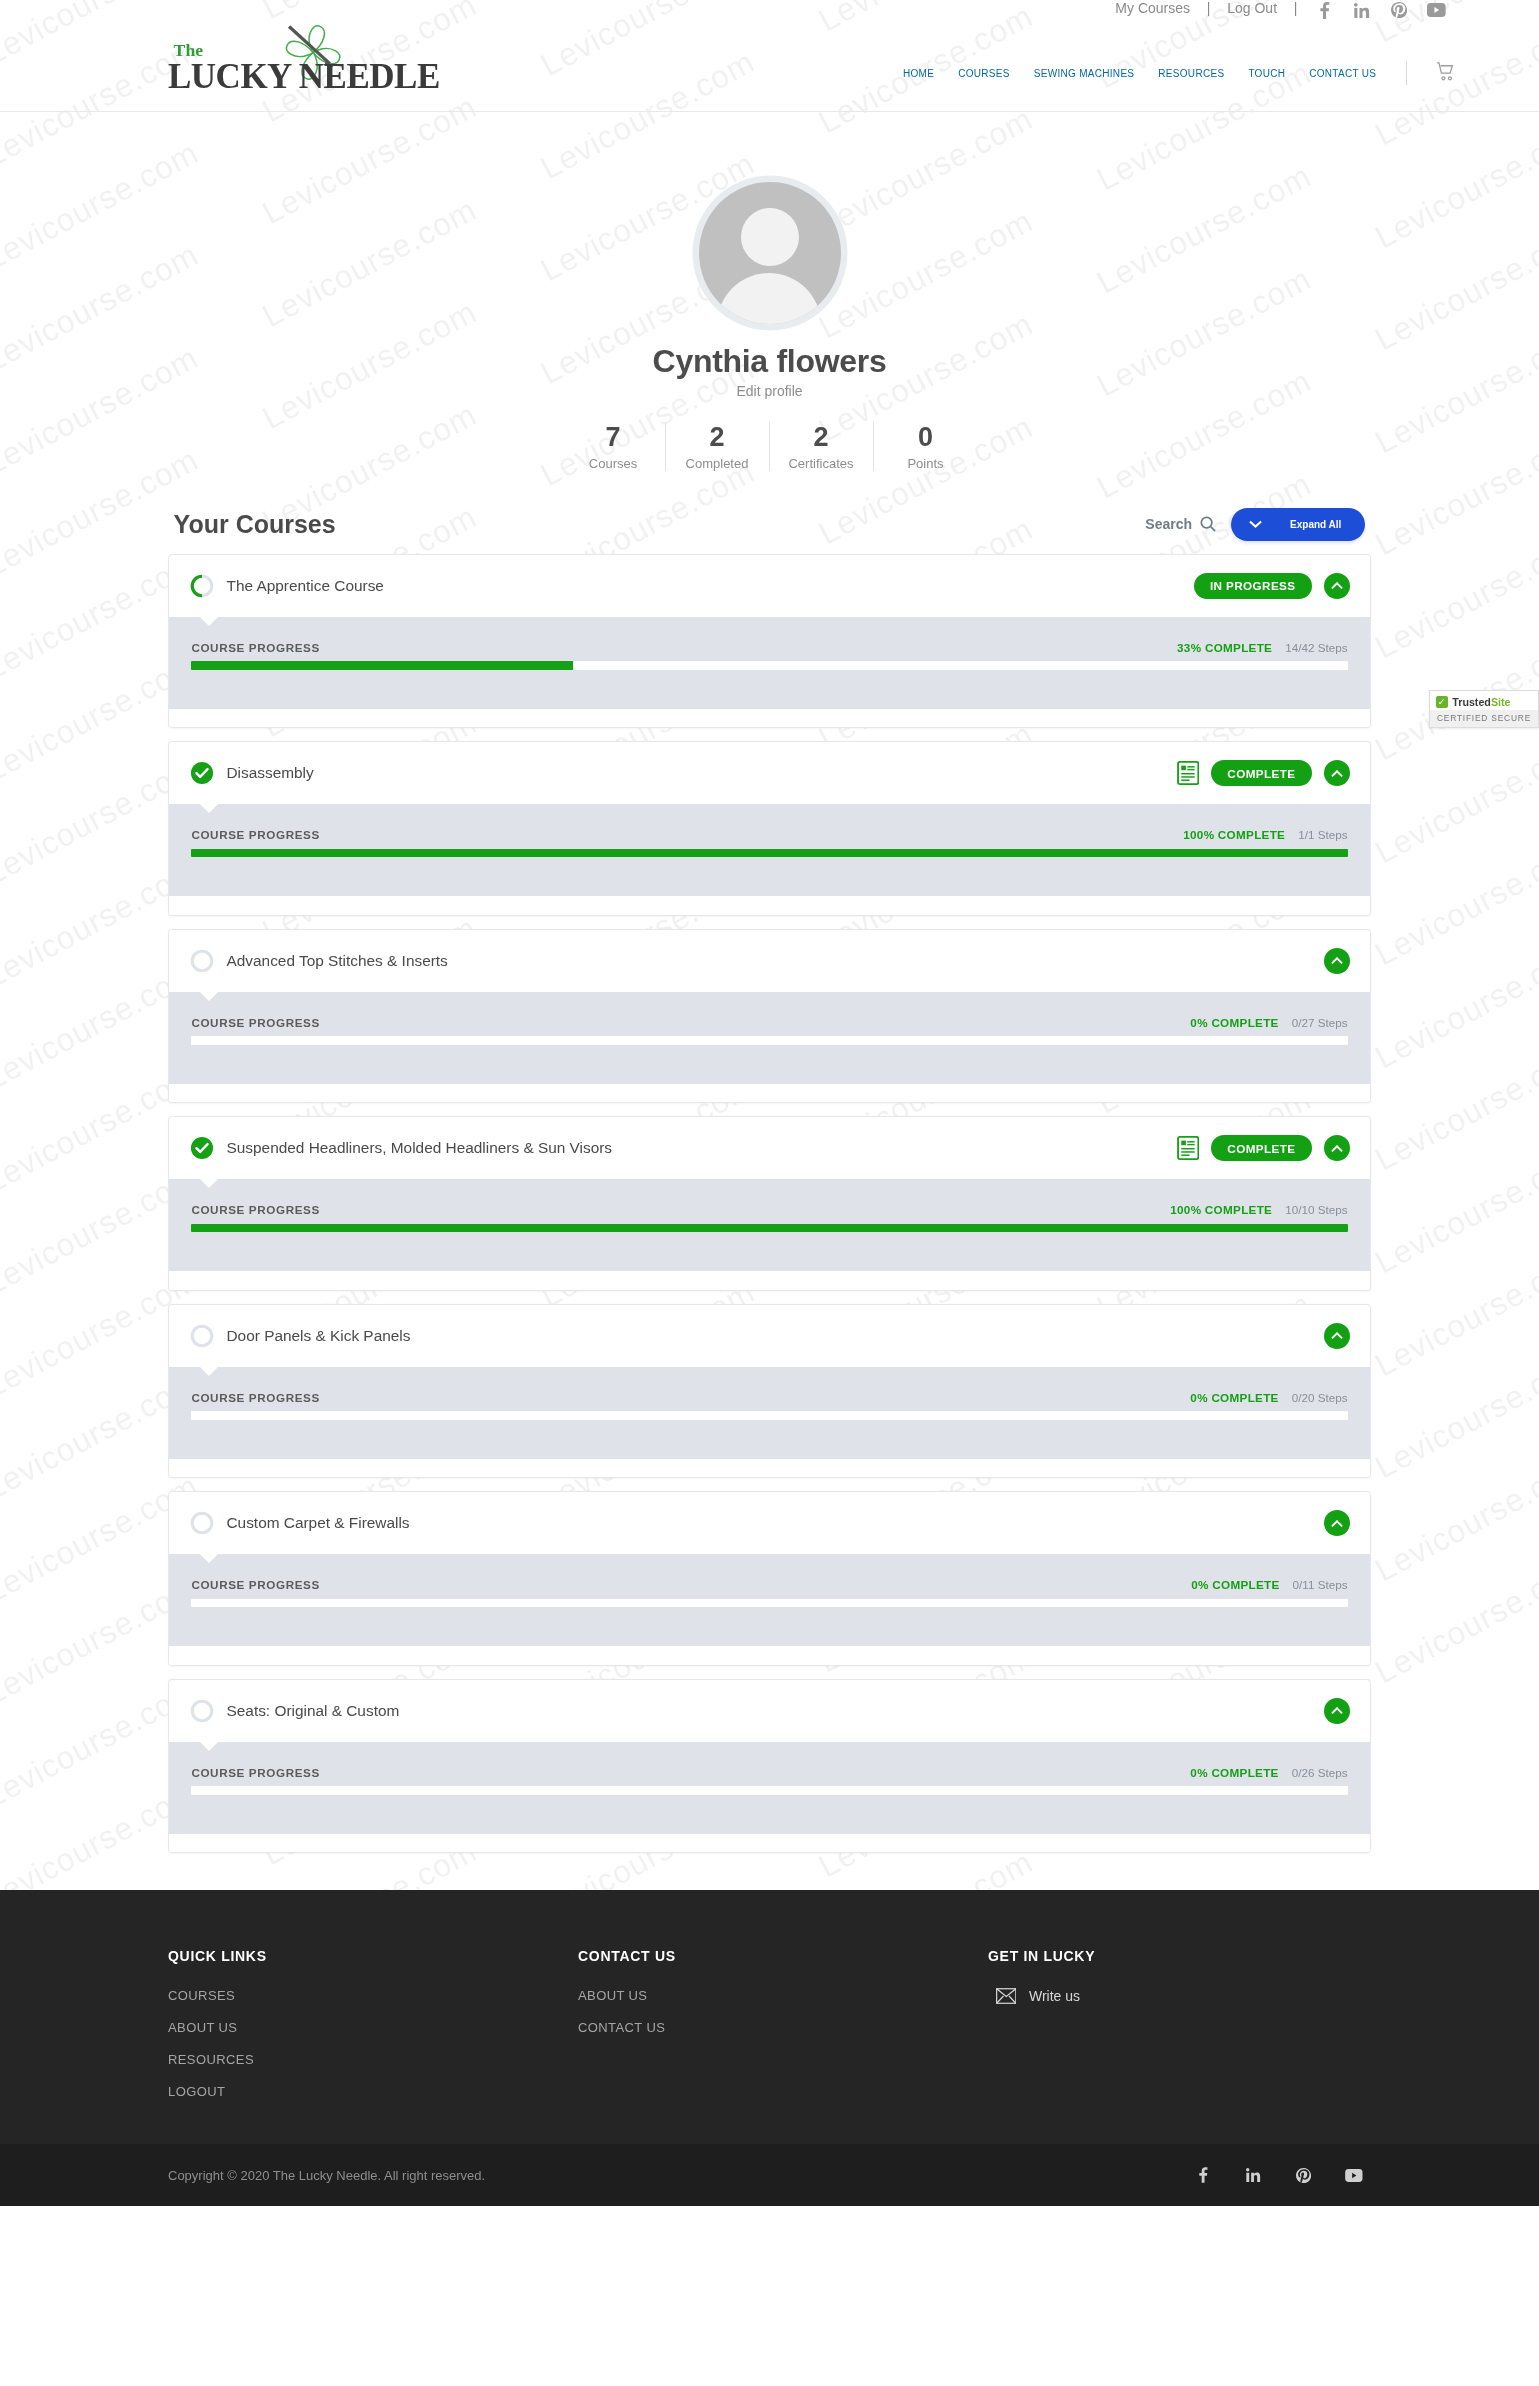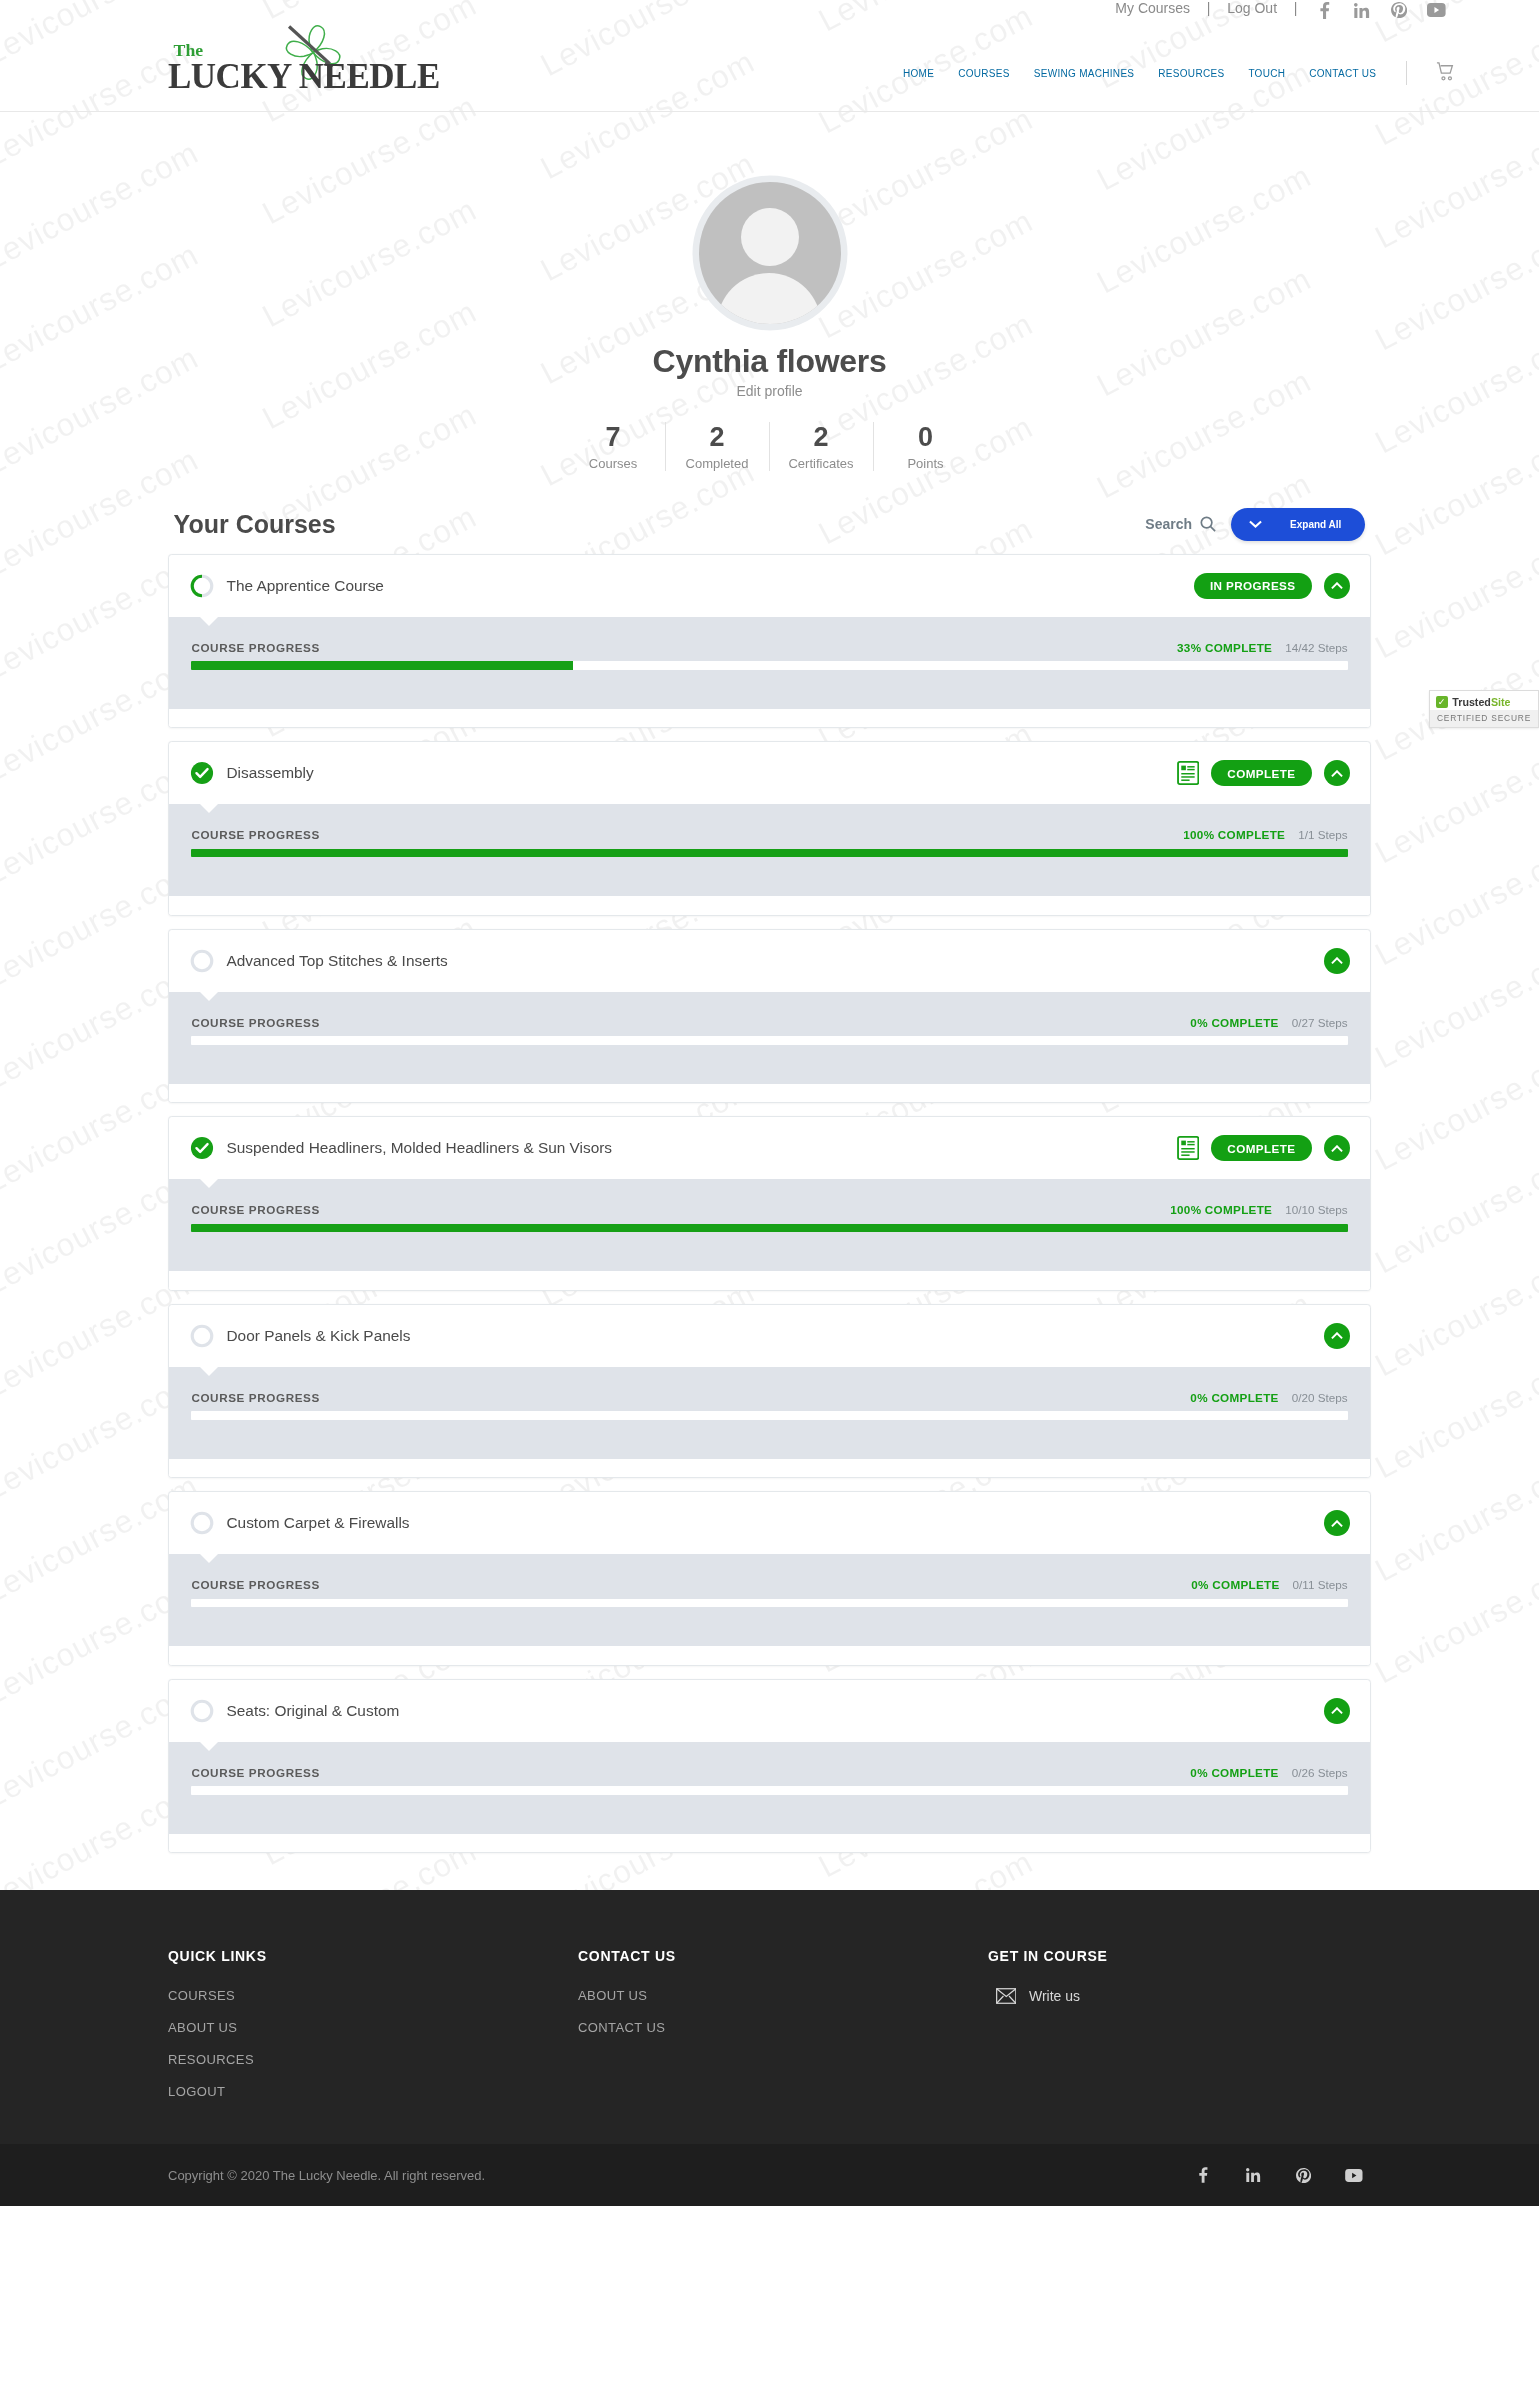--- a/index.html
+++ b/index.html
@@ -774,21 +774,21 @@
       <a href="#" class="foot-link">ABOUT US</a>
       <a href="#" class="foot-link">RESOURCES</a>
       <a href="#" class="foot-link">LOGOUT</a>
     </div>
     <div class="foot-col c2">
       <div class="foot-h">CONTACT US</div>
       <a href="#" class="foot-link">ABOUT US</a>
       <a href="#" class="foot-link">CONTACT US</a>
     </div>
     <div class="foot-col c3">
-      <div class="foot-h">GET IN COURSE</div>
+      <div class="foot-h">GET IN LUCKY</div>
       <a href="#" class="write-us">
         <svg width="20.5" height="16" viewBox="0 0 22 17" fill="none" stroke="#d8d8d8" stroke-width="1.3">
           <rect x="0.7" y="0.7" width="20.6" height="15.6"></rect>
           <path d="M0.7 0.7L11 9 21.3 0.7M0.7 16.3L8 8.5M21.3 16.3L14 8.5"></path>
         </svg>
         <span>Write us</span>
       </a>
     </div>
   </div>
 </footer>

